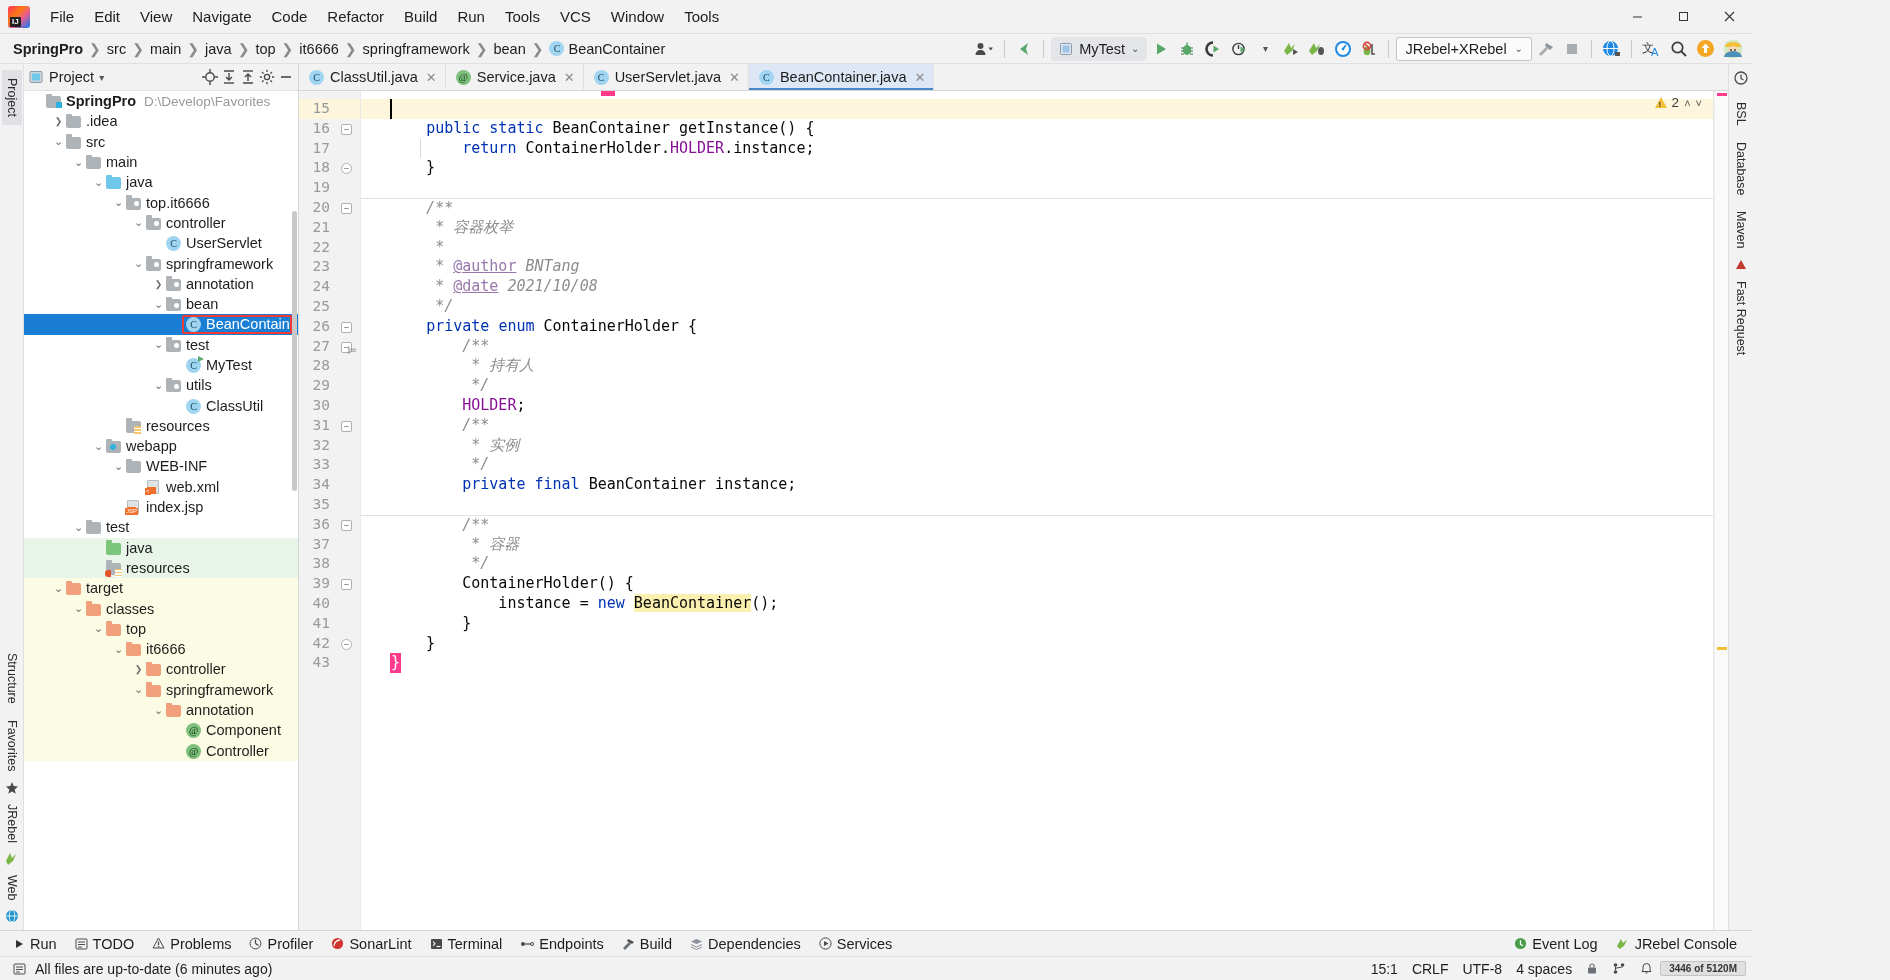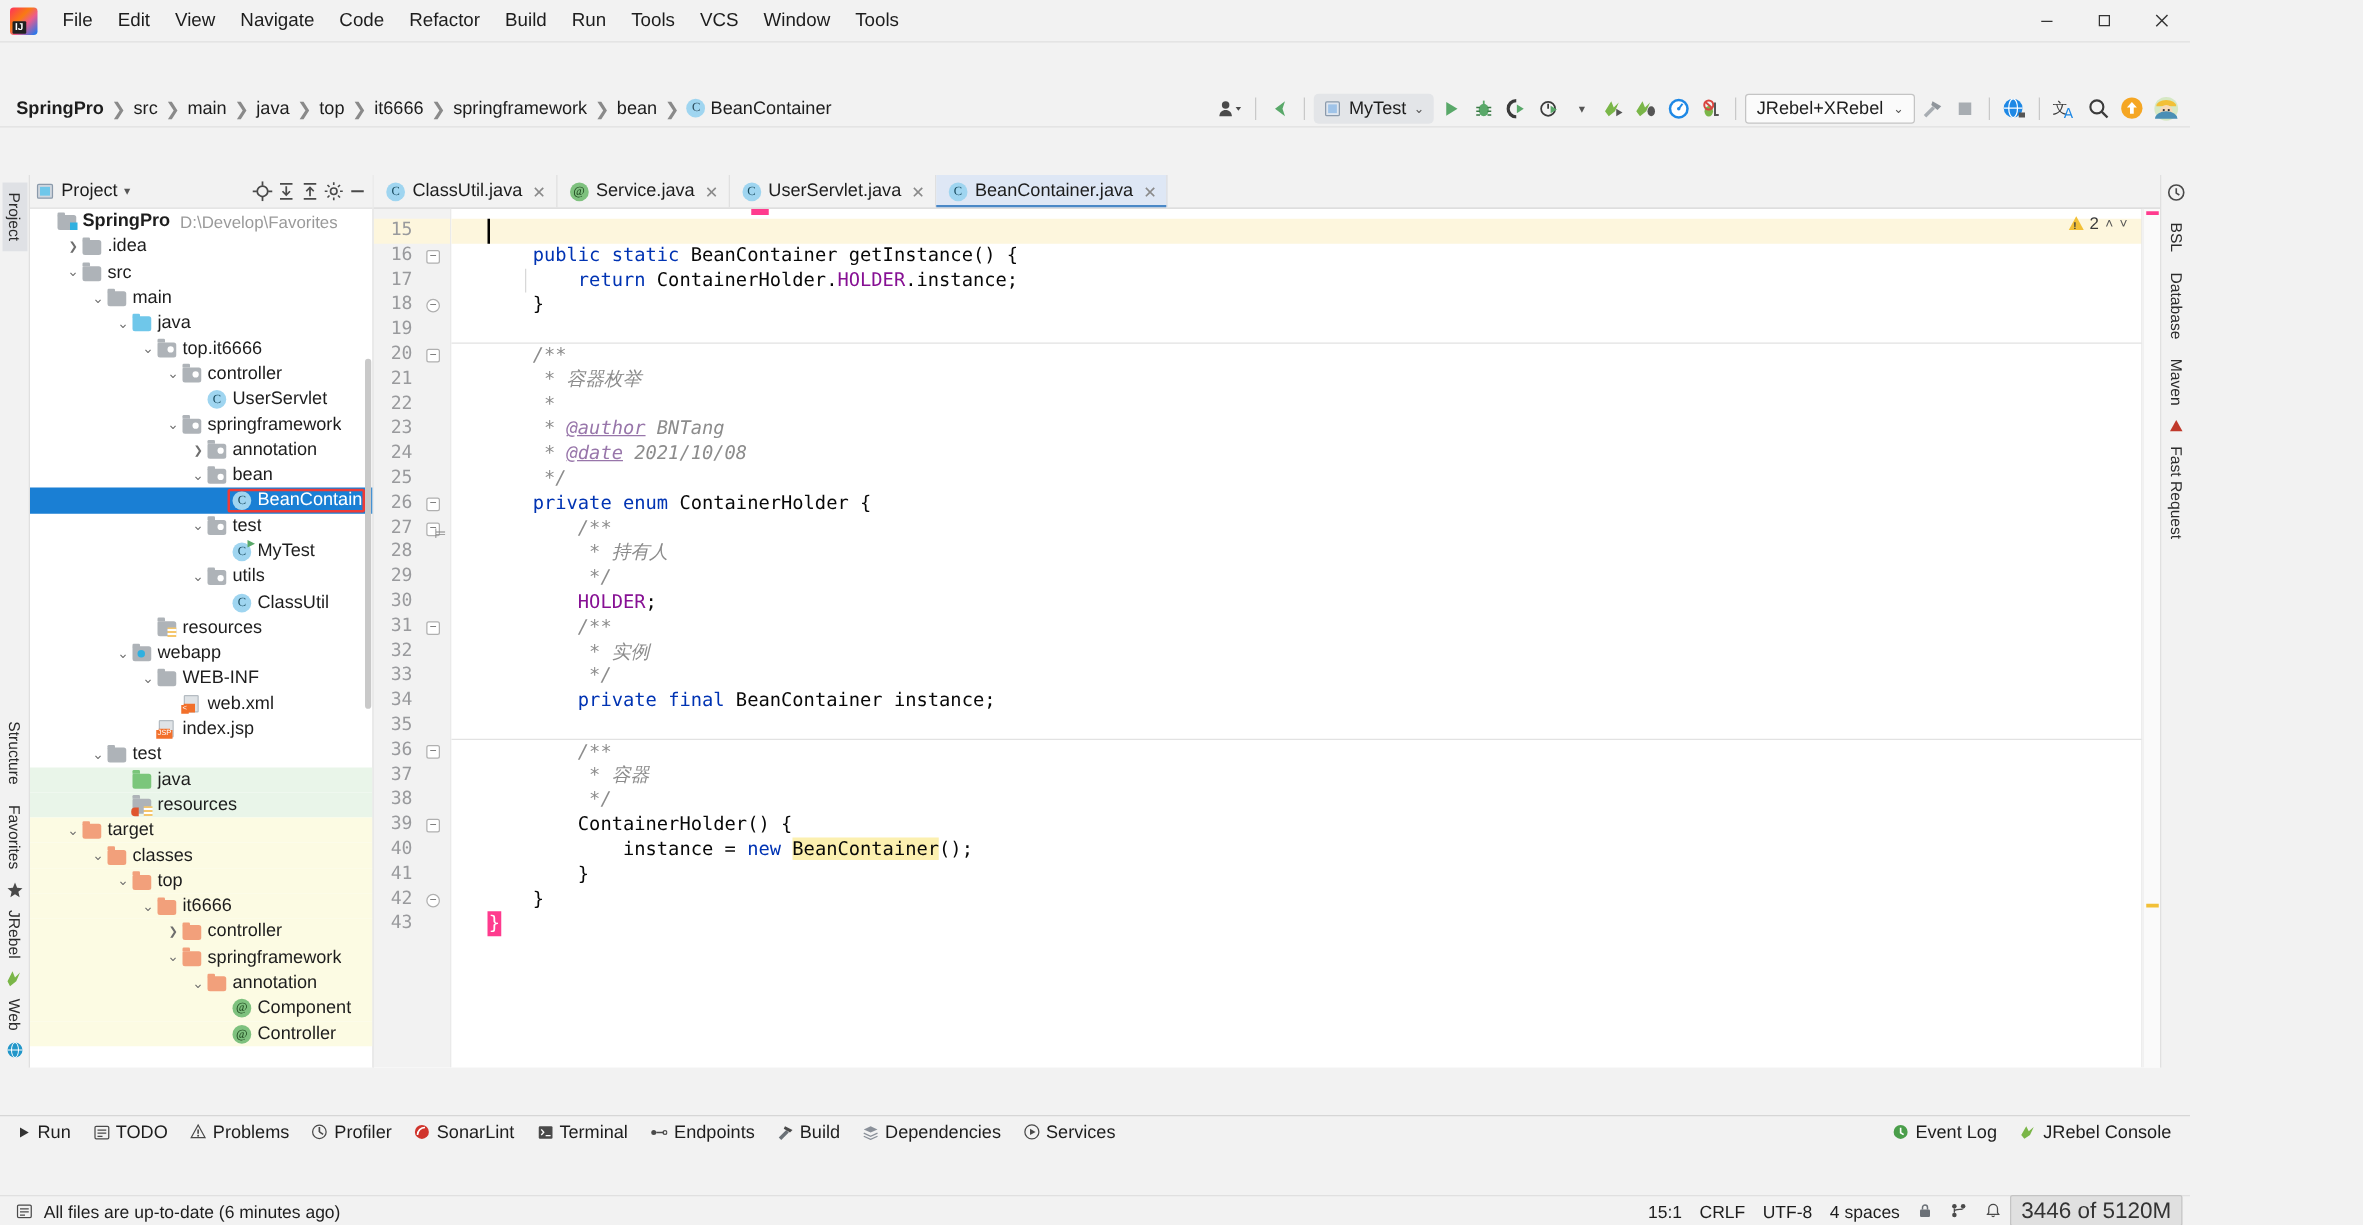--- a/index.html
+++ b/index.html
@@ -5,21 +5,21 @@
   * { box-sizing: border-box; margin: 0; padding: 0; }
   html, body {
     width: 1890px; height: 980px;
     overflow: hidden;
     background: #f2f2f2;
     font-family: "Liberation Sans", sans-serif;
     font-size: 15px;
     color: #1d1d1d;
     -webkit-font-smoothing: antialiased;
   }
-  .app { width: 1752px; height: 980px; display: flex; flex-direction: column; background:#f2f2f2;gap:38px; }
+  .app { width: 1752px; height: 980px; display: flex; flex-direction: column; background:#f2f2f2; }
 
   
   .titlebar {
     height: 34px; display: flex; align-items: center;
     background: #f2f2f2; border-bottom: 1px solid #e0e0e0;
     position: relative; flex: none;
   }
   .ij-logo {
     width: 22px; height: 22px; margin-left: 8px; margin-right: 10px;
     border-radius: 3px; position: relative; flex:none;
@@ -199,21 +199,21 @@
   .code {
     flex:1; padding-top:8px; font-family:"DejaVu Sans Mono", monospace;
     font-size:15px; line-height:19.8px; color:#080808; position:relative;
     white-space:pre; overflow:hidden; min-width:0;
   }
   .cline { height:19.8px; padding-left:29px; position:relative; }
   .cline.hl { background:#fdf6dd; }
   .kw { color:#0033b3; font-weight:normal; }
   .stc { color:#871094; }
   .cm { color:#8c8c8c; font-style:italic; }
-  .cmtag { color:#9876aa; font-style:italic; text-decoration:underline; }
+  .cmtag { color:#9876aa; text-decoration:underline; }
   .hlmark { background:#fcf0b0; }
   .sep-line { border-top:1px solid #e2e2e2; }
   .err-sq { display:inline-block; background:#ff3b8e; color:#fff; padding:0 1px; }
   .caret { position:absolute; width:2px; background:#000; }
 
   .code-right-border { position:absolute; top:0; bottom:0; width:1px; background:#e8e8e8; }
 
   
   .insp {
     position:absolute; right:26px; top:4px; display:flex; align-items:center; gap:5px;
@@ -241,21 +241,21 @@
 
   
   .statusbar {
     height:24px; display:flex; align-items:center; gap:0; flex:none;
     background:#f2f2f2; border-top:1px solid #e0e0e0; font-size:14px; padding-left:6px;
   }
   .sb { padding:0 7px; white-space:nowrap; cursor:default; }
   .sb-right{ margin-left:auto; display:flex; align-items:center; padding-right:6px;justify-content:center; }
   .mem {
     background:#e0e0e0; border:1px solid #c4c4c4; border-radius:2px;
-    padding:1px 8px; font-size:18px; color:#333;
+    padding:1px 8px; font-size:10px; color:#333;font-weight:bold;
   }
 
   svg { display:block; }
 </style>
 </head>
 <body>
 
 <div class="app">
 
   <div class="titlebar">

